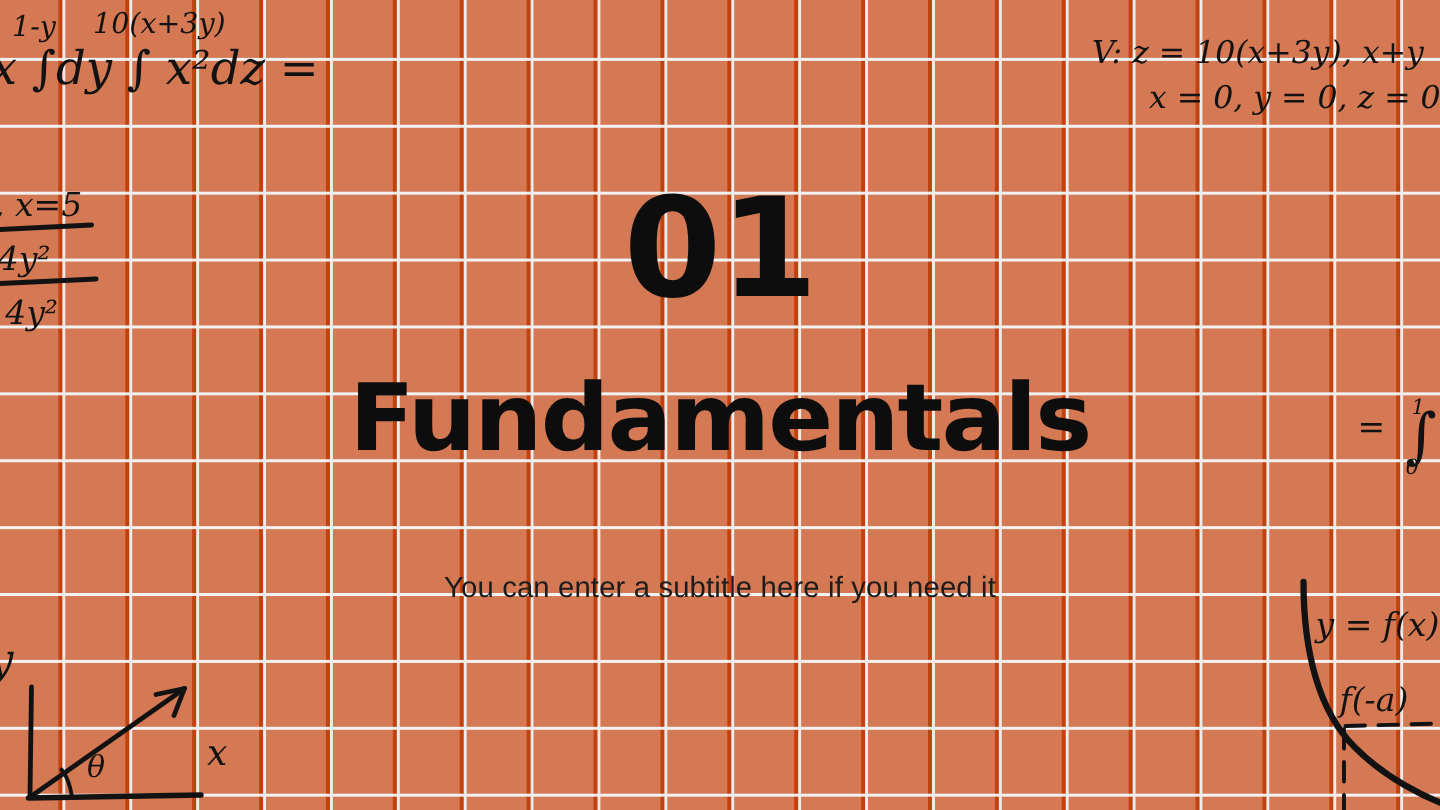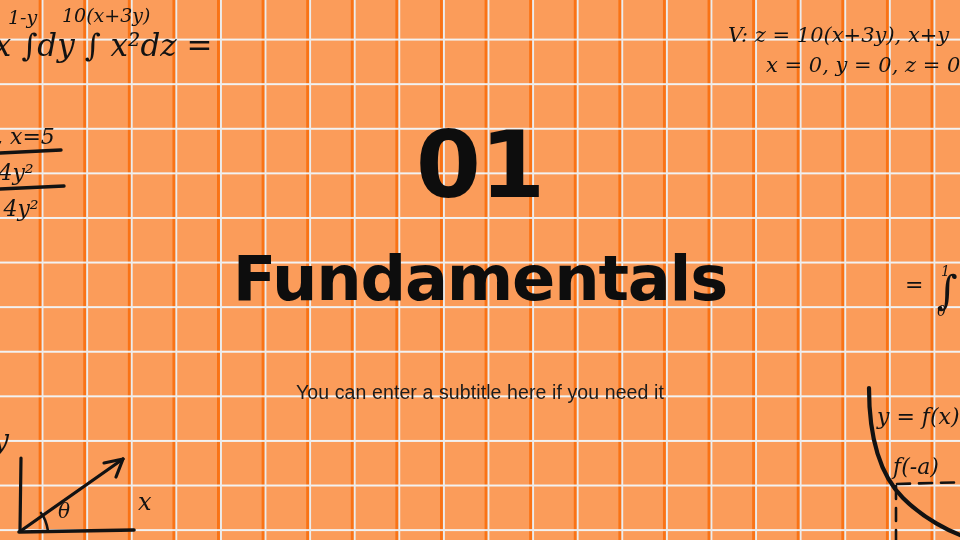--- a/index.html
+++ b/index.html
@@ -12,21 +12,21 @@
     height: 540px;
     overflow: hidden;
     font-family: "Liberation Sans", sans-serif;
     background: #f2f2f2;
   }
 
   #slide {
     position: relative;
     width: 960px;
     height: 540px;
-    background-color: #f97316;
+    background-color: #c2410c;
     overflow: hidden;
   }
 
   
   #grid {
     position: absolute;
     inset: 0;
     background-image:
       linear-gradient(to right, #ececec 0px, #ececec 2px, transparent 2px),
       linear-gradient(to bottom, #ececec 0px, #ececec 2px, transparent 2px);

